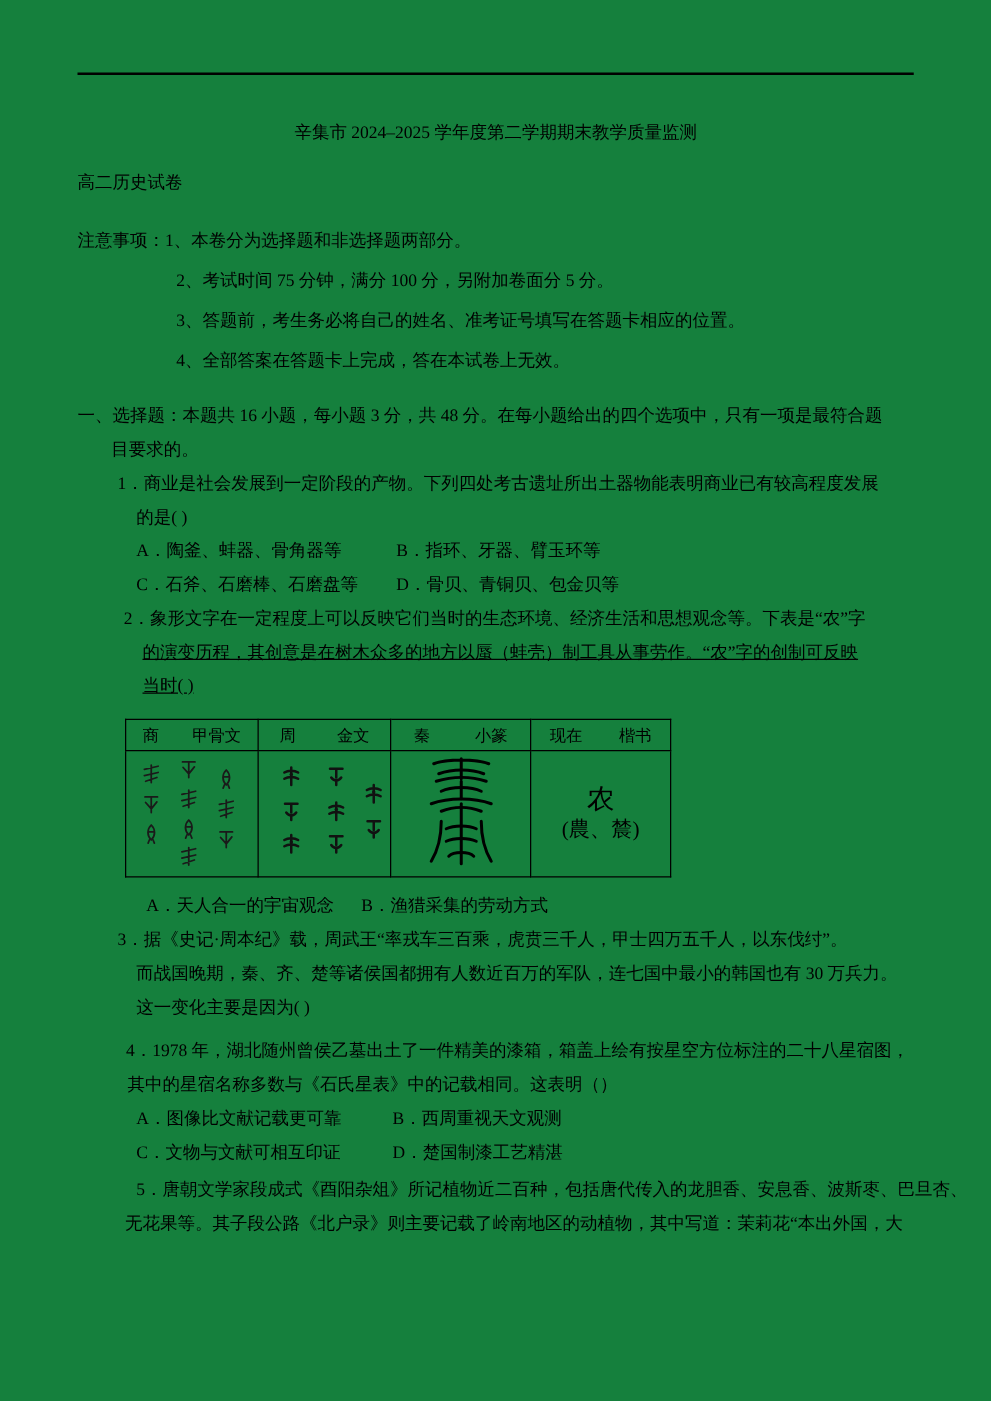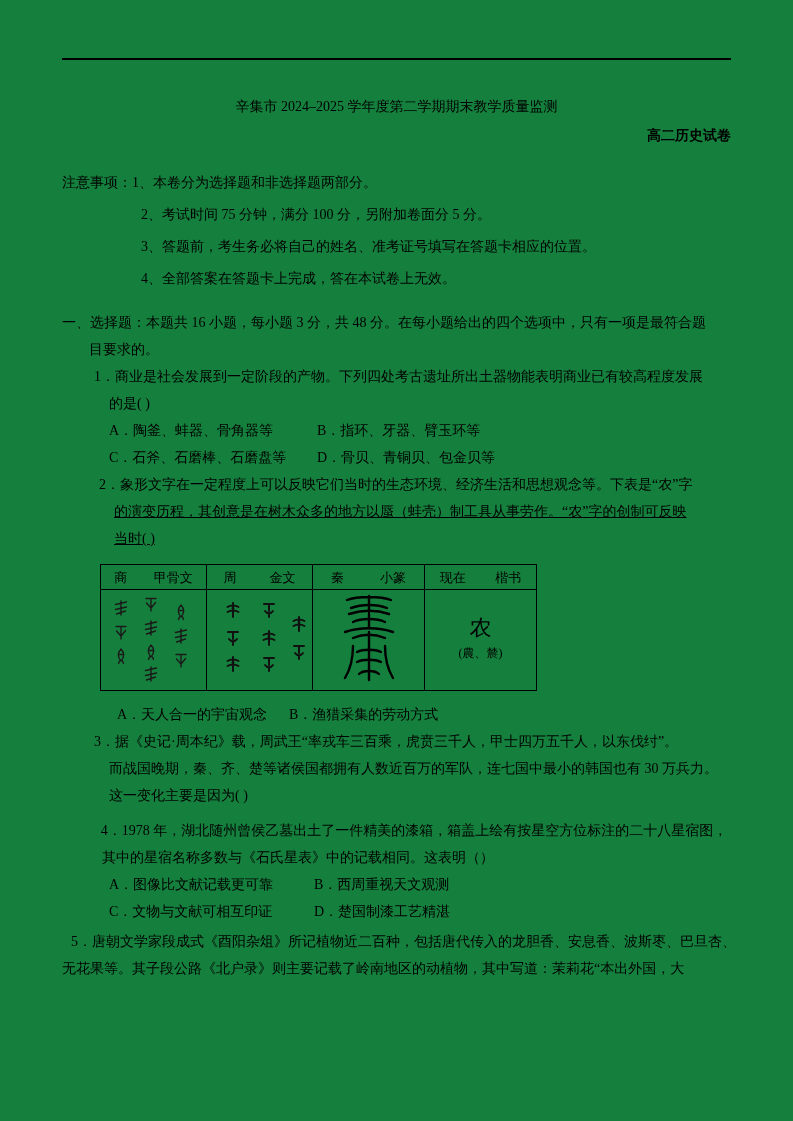--- a/index.html
+++ b/index.html
@@ -10,21 +10,21 @@
     padding:0 62px;
     background:#15803d;
     color:#000;
     font-family:"Liberation Serif","DejaVu Serif",serif;
     font-size:14px;
     line-height:27px;
     overflow:hidden;
   }
   .topline { border-top:2px solid #000; margin-top:58px; }
   .title   { text-align:center; margin-top:33px; white-space:nowrap; }
-  .subtitle{ text-align:right; margin-top:2px;font-weight:bold; }
+  .subtitle{ text-align:left; margin-top:13px; }
   .ln { white-space:nowrap; }
   .notice .ln { line-height:32px; }
   .notice { margin-top:18px; }
   .notice-cont { padding-left:79px; }
   .section { margin-top:14px; }
   .ind0  { padding-left:0; }
   .ind9  { padding-left:9px; }
   .ind27 { padding-left:27px; }
   .ind32 { padding-left:32px; }
   .ind35 { padding-left:35px;text-align:center; }
@@ -32,40 +32,40 @@
   .ind40 { padding-left:40px; }
   .ind47 { padding-left:47px; }
   .ind52 { padding-left:52px;text-decoration:underline; }
   .ind55 { padding-left:55px; }
   .optA { display:inline-block; }
   .q1 .optA { width:208px; }
   .q2 .optA { width:172px; }
   .q4 .optA { width:205px; }
   .q3 .opt { margin-right:16px; }
   .q4 { margin-top:8px; }
-  .q5 { margin-top:3px; }
+  .q5 { margin-top:3px;margin-left:38px; }
 
   table.etable {
     border-collapse:collapse;
     table-layout:fixed;
     margin:12px 0 10px 38px;
     border:1.5px solid #000;
   }
   table.etable td { border:1px solid #000; padding:0; }
   .hcell {
     display:flex; justify-content:space-around; align-items:center;
     height:24px; font-size:13px;
   }
   .gcell {
     height:100px; text-align:center; vertical-align:middle;
   }
   .glyph-wrap { display:flex; align-items:center; justify-content:center; height:100px; }
   .kaishu { display:flex; flex-direction:column; align-items:center; justify-content:center; height:100px; }
   .kaishu .nong { font-size:22px; line-height:26px; }
-  .kaishu .variants { font-size:12px; line-height:24px; }
+  .kaishu .variants { font-size:17px; line-height:24px; }
 </style>
 </head>
 <body>
 
 <svg width="0" height="0" style="position:absolute" aria-hidden="true">
   <defs>
     <g id="ob1" stroke="#1a1a1a" stroke-width="1.4" fill="none" stroke-linecap="round">
       <path d="M7 1 V15 M1.5 4.5 L12.5 2 M1.5 9.5 L12.5 7 M2.5 14 L11.5 11"></path>
     </g>
     <g id="ob2" stroke="#1a1a1a" stroke-width="1.4" fill="none" stroke-linecap="round">

